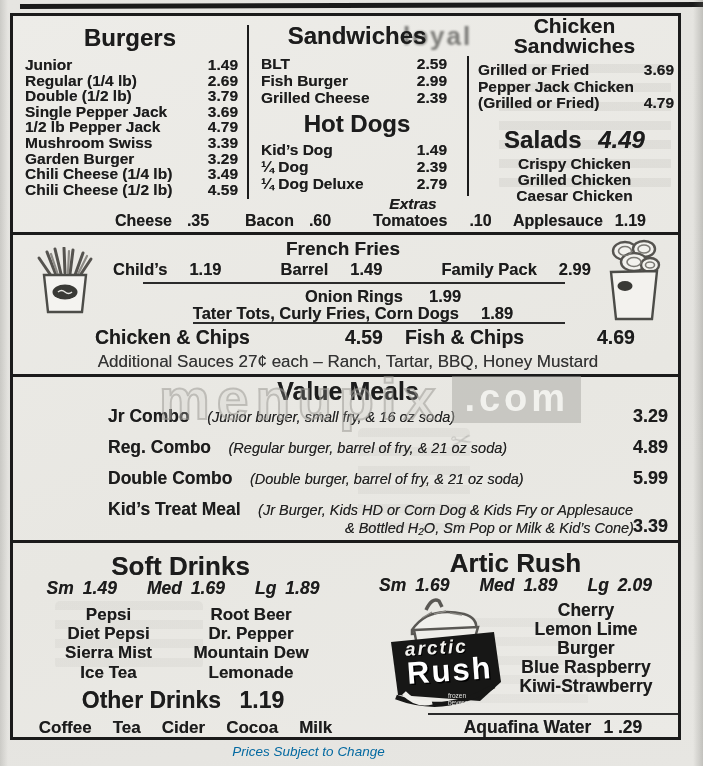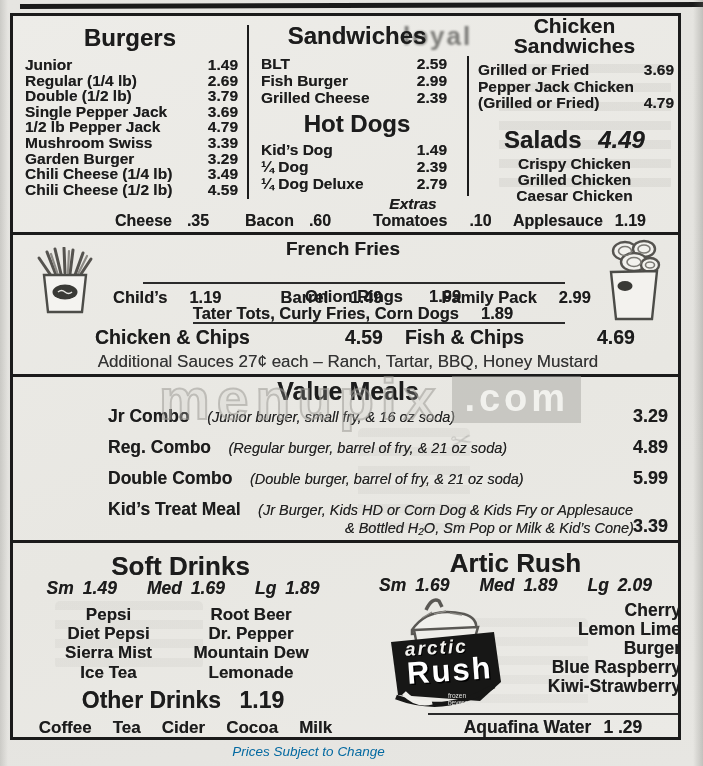--- a/index.html
+++ b/index.html
@@ -230,21 +230,21 @@
           <ellipse cx="40" cy="14" rx="6" ry="4"></ellipse>
         <ellipse cx="30" cy="27" rx="7" ry="4.5"></ellipse>
           <ellipse cx="46" cy="30" rx="4.5" ry="3"></ellipse>
       </g>
       <path d="M7,37 L53,36 L48,84 L12,84 Z" fill="#f3f2ee" stroke="#4c4c48" stroke-width="2.4"></path>
       <ellipse cx="21" cy="51" rx="7.5" ry="5" fill="#3a3a36"></ellipse>
     </svg>
   </div>
 
   <div class="ink" style="left:100px;top:222px;width:460px;text-align:center;font-weight:bold;font-size:19px;">French Fries</div>
-  <div class="ink" style="left:100px;top:244px;width:478px;display:flex;justify-content:space-between;font-weight:bold;font-size:16.5px;margin-top:28px;">
+  <div class="ink" style="left:100px;top:244px;width:478px;display:flex;justify-content:space-between;font-weight:bold;font-size:16.5px;">
     <span style="display:flex;gap:22px;">
         <span>Child’s</span>
         <span>1.19</span>
       </span>
     <span style="display:flex;gap:22px;">
         <span>Barrel</span>
         <span>1.49</span>
       </span>
     <span style="display:flex;gap:22px;">
         <span>Family Pack</span>
@@ -364,21 +364,21 @@
       <path d="M26,34 L90,31 L84,52 L30,54 Z" fill="#eeede9" stroke="#5a5854" stroke-width="2.5"></path>
       <polygon points="3,46 106,36 113,86 92,105 10,99" fill="#171716"></polygon>
       <path d="M8,101 Q58,120 106,90" stroke="#171716" stroke-width="5" fill="none"></path>
       <path d="M16,97 q12,13 28,9" stroke="#efeeea" stroke-width="5" fill="none"></path>
     </svg>
     <span class="ar-w1">arctic</span>
     <span class="ar-w2">Rush</span>
     <span class="ar-tag">frozen beverage</span>
   </div>
 
-  <div class="ink" style="left:478px;top:585px;width:190px;text-align:right;font-weight:bold;font-size:17.5px;line-height:19px;">
+  <div class="ink" style="left:478px;top:585px;width:190px;text-align:center;font-weight:bold;font-size:17.5px;line-height:19px;">
     <div>Cherry</div>
     <div>Lemon Lime</div>
     <div>Burger</div>
     <div>Blue Raspberry</div>
     <div>Kiwi-Strawberry</div>
   </div>
   <div style="left:415px;top:697px;width:250px;height:2px;background:#2b2b2b;"></div>
   <div class="ink" style="left:415px;top:701px;width:250px;display:flex;justify-content:center;gap:12px;font-weight:bold;font-size:17.5px;white-space:nowrap;">
     <span>Aquafina Water</span>
     <span>1 .29</span>

